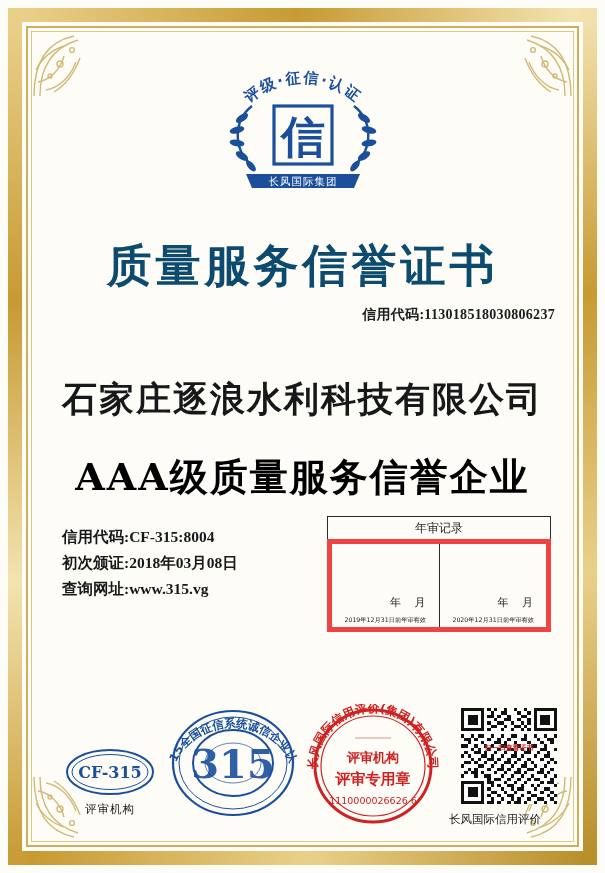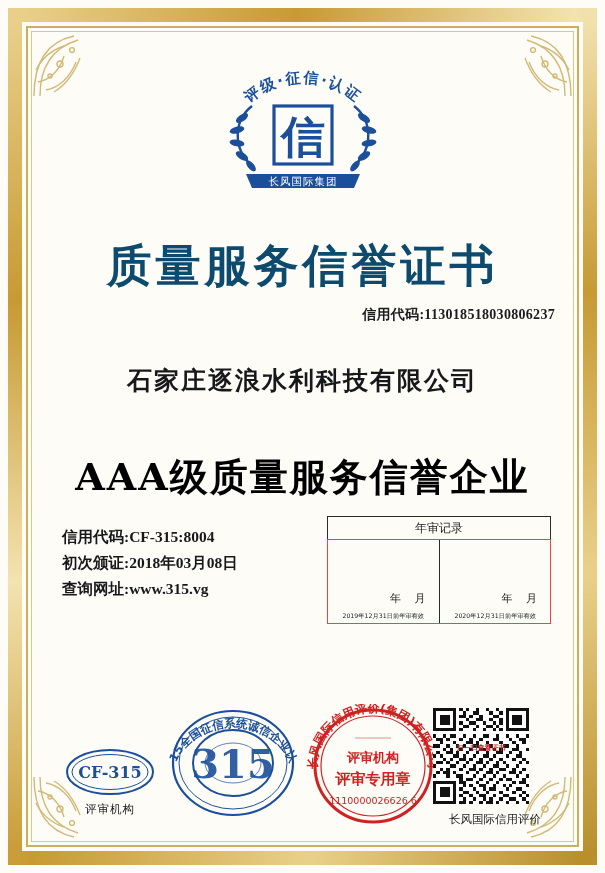--- a/index.html
+++ b/index.html
@@ -93,25 +93,25 @@
     top: 266px;
     font-family: "Liberation Serif", serif;
     font-size: 14px;
     font-weight: bold;
     color: #1b1c1e;
     letter-spacing: .3px;
   }
   .company {
     position: absolute;
     left: 0;
-    top: 324px;
+    top: 336px;
     width: 100%;
     text-align: center;
     font-family: "DejaVu Sans", sans-serif;
-    font-size: 25px;
+    font-size: 35px;
     font-weight: bold;
     letter-spacing: 2px;
     color: #17181a;
   }
   .award {
     position: absolute;
     left: 0;
     top: 412px;
     width: 100%;
     text-align: center;
@@ -146,21 +146,21 @@
   .review-title {
     border: 1px solid #2a2a2a;
     border-bottom: none;
     text-align: center;
     font-family: "DejaVu Sans", sans-serif;
     font-size: 12px;
     padding: 3px 0 2px;
     color: #1b1c1e;
   }
   .review-body {
-    border: 1px solid #ef4444;
+    border: 5px solid #ef4444;
     height: 83px;
     display: flex;
     justify-content: space-between;
   }
   .review-cell {
     flex: 1 1 50%;
     position: relative;
   }
   .review-cell + .review-cell { border-left: 1px solid #2a2a2a; }
   .review-cell .ym {
@@ -224,21 +224,21 @@
     position: absolute;
     left: 265px;
     top: 16px;
     width: 136px;
     height: 124px;
   }
   .seal-red svg { width: 100%; height: 100%; display: block; }
 
   .qr {
     position: absolute;
-    right: 36px;
+    right: 8px;
     top: 20px;
     width: 96px;
     height: 96px;
     background: #c4b5fd;
   }
   .qr svg { width: 100%; height: 100%; display: block; }
   .qr-overlay {
     position: absolute;
     left: 0;
     top: 38%;

